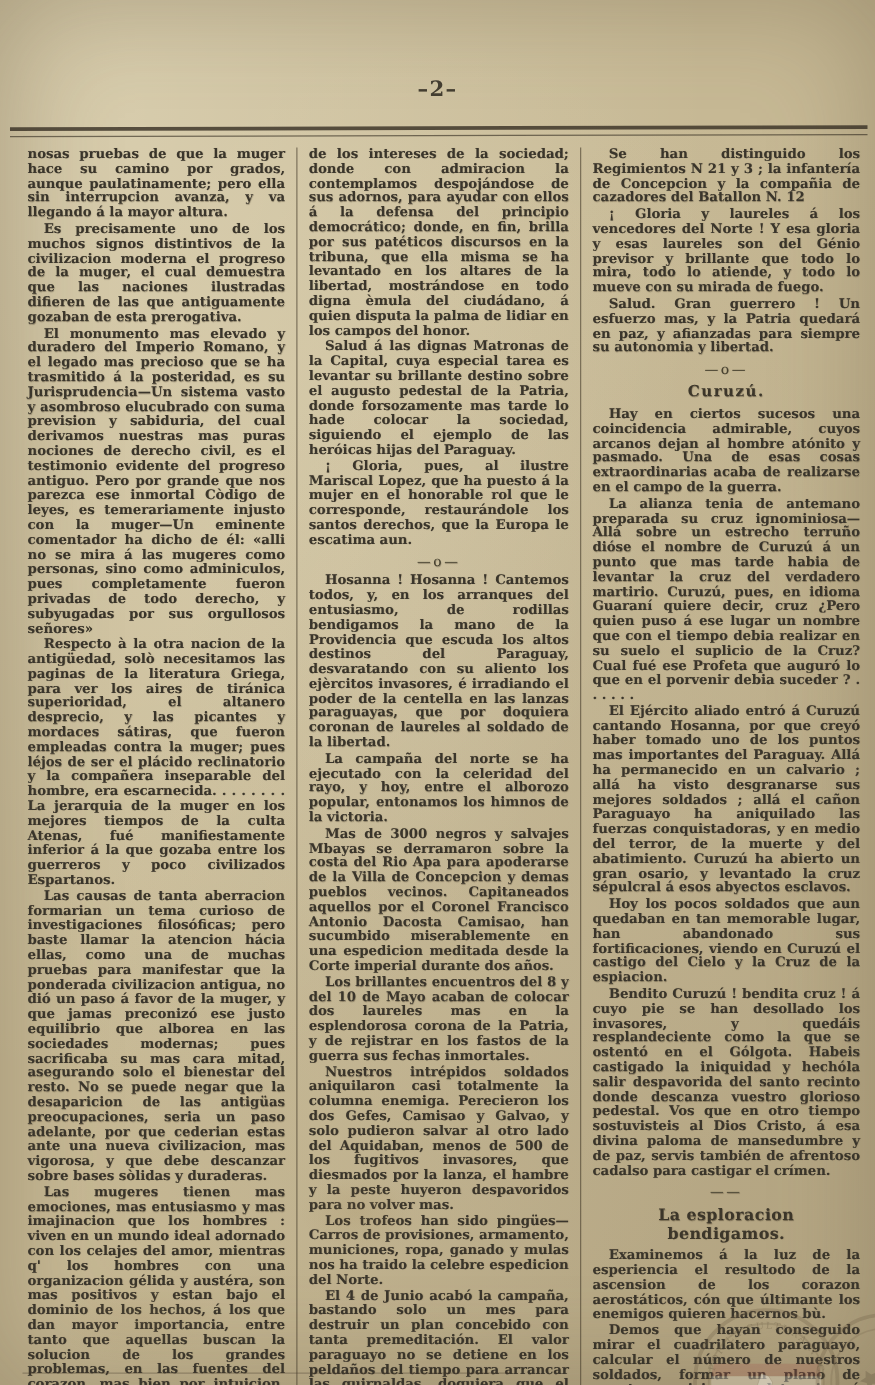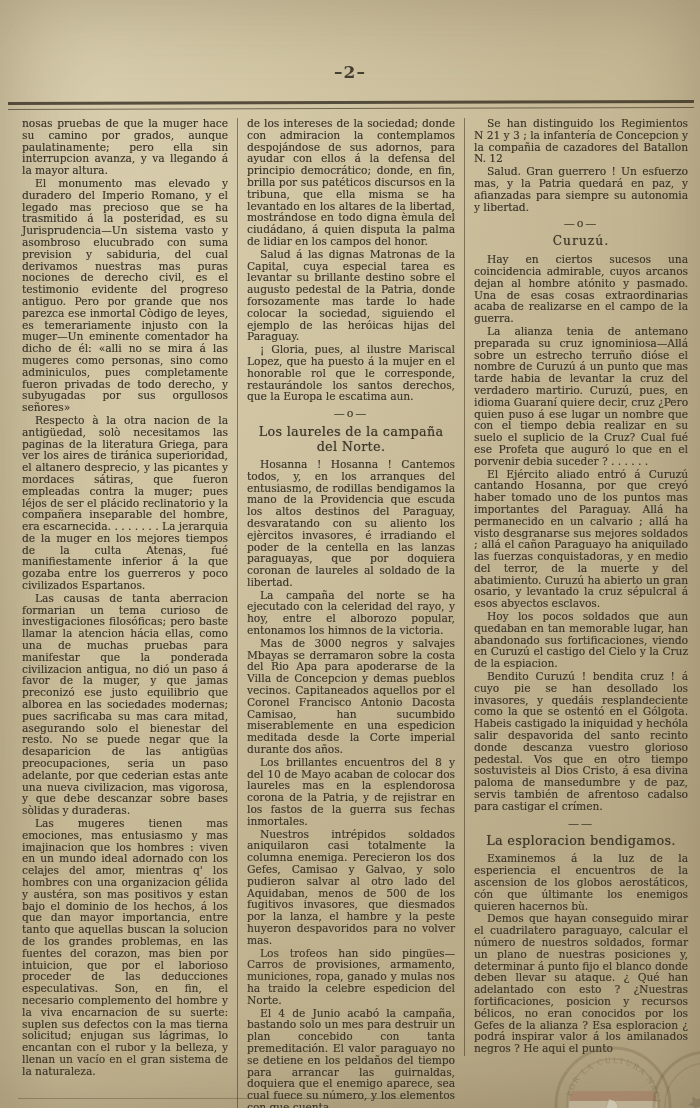--- a/index.html
+++ b/index.html
@@ -29,29 +29,29 @@
     position:absolute;top:118px;left:22px;width:666px;
     display:flex;align-items:flex-start;
   }
   .col{
     font-size:10.6px;line-height:11.8px;text-align:justify;
     text-shadow:0.3px 0.3px 0.6px rgba(55,45,30,0.38);
   }
   .col1{width:206px;padding-right:9px;}
   .col2{width:208px;padding:0 9px;border-left:1px solid rgba(70,60,44,0.6);}
   .col3{width:214px;padding-left:9px;border-left:1px solid rgba(70,60,44,0.6);}
-  .para{margin:0 0 1px 0;text-indent:13px;}
+  .para{margin:0 0 1px 0;text-indent:13px;font-weight:bold;}
   .para.noindent{text-indent:0;}
   .sep{
     text-align:center;margin:5px 0 4px 0;letter-spacing:2px;
     font-size:11px;color:#45402f;
   }
   .article-title{
     margin:4px 6px 5px 6px;text-align:center;
-    font-size:12.6px;line-height:15px;font-weight:normal;letter-spacing:0.4px;
+    font-size:12.6px;line-height:15px;font-weight:bold;letter-spacing:0.4px;
     color:#3c362a;text-shadow:0.4px 0.4px 0.7px rgba(55,45,30,0.5);
   }
   .article-title.ornate{font-size:12px;letter-spacing:1.2px;}
   .bottom-rule{
     position:absolute;left:18px;top:1098px;width:390px;height:1px;
     background:rgba(70,60,44,0.35);
   }
   .stain{position:absolute;border-radius:50%;pointer-events:none;}
   .stain1{left:240px;top:940px;width:90px;height:60px;
     background:radial-gradient(ellipse, rgba(150,120,70,0.13), transparent 70%);}
@@ -66,56 +66,57 @@
 
 <div class="page">
 
   <div class="page-number">–2–</div>
   <div class="header-rule"></div>
 
   <div class="columns">
 
     <div class="col col1">
       <p class="para noindent">nosas pruebas de que la muger hace su camino por grados, aunque paulatinamente; pero ella sin interrupcion avanza, y va llegando á la mayor altura.</p>
+      <p class="para">Es precisamente uno de los muchos signos distintivos de la civilizacion moderna el progreso de la muger, el cual demuestra que las naciones ilustradas difieren de las que antiguamente gozaban de esta prerogativa.</p>
       <p class="para">El monumento mas elevado y duradero del Imperio Romano, y el legado mas precioso que se ha trasmitido á la posteridad, es su Jurisprudencia—Un sistema vasto y asombroso elucubrado con suma prevision y sabiduria, del cual derivamos nuestras mas puras nociones de derecho civil, es el testimonio evidente del progreso antiguo.  Pero por grande que nos parezca ese inmortal Còdigo de leyes, es temerariamente injusto con la muger—Un eminente comentador ha dicho de él: «alli no se mira á las mugeres como personas, sino como adminiculos, pues completamente fueron privadas de todo derecho, y subyugadas por sus orgullosos señores»</p>
       <p class="para">Respecto à la otra nacion de la antigüedad, solò necesitamos las paginas de la literatura Griega, para ver los aires de tiránica superioridad, el altanero desprecio, y las picantes y mordaces sátiras, que fueron empleadas contra la muger; pues léjos de ser el plácido reclinatorio y la compañera inseparable del hombre, era escarnecida. . . . . . . .   La jerarquia de la muger en los mejores tiempos de la culta Atenas, fué manifiestamente inferior á la que gozaba entre los guerreros y poco civilizados Espartanos.</p>
       <p class="para">Las causas de tanta aberracion formarian un tema curioso de investigaciones filosóficas; pero baste llamar la atencion hácia ellas, como una de muchas pruebas para manifestar que la ponderada civilizacion antigua, no dió un paso á favor de la muger, y que jamas preconizó ese justo equilibrio que alborea en las sociedades modernas; pues sacrificaba su mas cara mitad, asegurando solo el bienestar del resto. No se puede negar que la desaparicion de las antigüas preocupaciones, seria un paso adelante, por que cederian estas ante una nueva civilizacion, mas vigorosa, y que debe descanzar sobre bases sòlidas y duraderas.</p>
       <p class="para">Las mugeres tienen mas emociones, mas entusiasmo y mas imajinacion que los hombres : viven en un mundo ideal adornado con los celajes del amor, mientras q' los hombres con una organizacion gélida y austéra, son mas positivos y estan bajo el dominio de los hechos, á los que dan mayor importancia, entre tanto que aquellas buscan la solucion de los grandes problemas, en las fuentes del corazon, mas bien por intuicion, que por el laborioso proceder de las deducciones especulativas.  Son, en fin, el necesario complemento del hombre y la viva encarnacion de su suerte: suplen sus defectos con la mas tierna solicitud; enjugan sus lágrimas, lo encantan con el rubor y la belleza, y llenan un vacío en el gran sistema de la naturaleza.</p>
 
     </div>
 
     <div class="col col2">
       <p class="para noindent">de los intereses de la sociedad; donde con admiracion la contemplamos despojándose de sus adornos, para ayudar con ellos á la defensa del principio democrático; donde, en fin, brilla por sus patéticos discursos en la tribuna, que ella misma se ha levantado en los altares de la libertad, mostrándose en todo digna èmula del ciudádano, á quien disputa la palma de lidiar en los campos del honor.</p>
       <p class="para">Salud á las dignas Matronas de la Capital, cuya especial tarea es levantar su brillante destino sobre el augusto pedestal de la Patria, donde forsozamente mas tarde lo hade colocar la sociedad, siguiendo el ejemplo de las heróicas hijas del Paraguay.</p>
       <p class="para">¡ Gloria, pues, al ilustre Mariscal Lopez, que ha puesto á la mujer en el honorable rol que le corresponde, restaurándole los santos derechos, que la Europa le escatima aun.</p>
       <div class="sep">—o—</div>
-      <h2 class="article-title">Los laureles de la campaña del Norte.</h2>
       <p class="para">Hosanna ! Hosanna !  Cantemos todos, y, en los arranques del entusiasmo, de rodillas bendigamos la mano de la Providencia que escuda los altos destinos del Paraguay, desvaratando con su aliento los ejèrcitos invasores, é irradiando el poder de la centella en las lanzas paraguayas, que por doquiera coronan de laureles al soldado de la libertad.</p>
       <p class="para">La campaña del norte se ha ejecutado con la celeridad del rayo, y hoy, entre el alborozo popular, entonamos los himnos de la victoria.</p>
       <p class="para">Mas de 3000 negros y salvajes Mbayas se derramaron sobre la costa del Rio Apa para apoderarse de la Villa de Concepcion y demas pueblos vecinos.  Capitaneados aquellos por el Coronel Francisco Antonio Dacosta Camisao, han sucumbido miserablemente en una espedicion meditada desde la Corte imperial durante dos años.</p>
       <p class="para">Los brillantes encuentros del 8 y del 10 de Mayo acaban de colocar dos laureles mas en la esplendorosa corona de la Patria, y de rejistrar en los fastos de la guerra sus fechas inmortales.</p>
       <p class="para">Nuestros intrépidos soldados aniquilaron casi totalmente la columna enemiga. Perecieron los dos Gefes, Camisao y Galvao, y solo pudieron salvar al otro lado del Aquidaban, menos de 500 de los fugitivos invasores, que diesmados por la lanza, el hambre y la peste huyeron despavoridos para no volver mas.</p>
       <p class="para">Los trofeos han sido pingües—Carros de provisiones, armamento, municiones, ropa, ganado y mulas nos ha traido la celebre espedicion del Norte.</p>
       <p class="para">El 4 de Junio acabó la campaña, bastando solo un mes para destruir un plan concebido con tanta premeditación.  El valor paraguayo no se detiene en los peldaños del tiempo para arrancar las guirnaldas, doquiera que el enemigo aparece, sea cual fuece su número, y los elementos con que cuenta.</p>
 
     </div>
 
     <div class="col col3">
       <p class="para">Se han distinguido los Regimientos N  21 y 3 ; la infantería de Concepcion y la compañia de cazadores del Batallon N. 12</p>
+      <p class="para">¡ Gloria y laureles á los vencedores del Norte !  Y esa gloria y esas laureles son del Génio previsor y brillante que todo lo mira, todo lo atiende, y todo lo mueve con su mirada de fuego.</p>
       <p class="para">Salud. Gran guerrero !   Un esfuerzo mas, y la Patria quedará en paz, y afianzadas para siempre su autonomia y libertad.</p>
       <div class="sep">—o—</div>
       <h2 class="article-title ornate">Curuzú.</h2>
       <p class="para">Hay en ciertos sucesos una coincidencia admirable, cuyos arcanos dejan al hombre atónito y pasmado.  Una de esas cosas extraordinarias acaba de realizarse en el campo de la guerra.</p>
       <p class="para">La alianza tenia de antemano preparada su cruz ignominiosa—Allá sobre un estrecho terruño dióse el nombre de Curuzú á un punto que mas tarde habia de levantar la cruz del verdadero martirio. Curuzú, pues, en idioma Guaraní quiere decir, cruz  ¿Pero quien puso á ese lugar un nombre que con el tiempo debia realizar en su suelo el suplicio de la Cruz? Cual fué ese  Profeta que auguró lo que en el porvenir debia suceder ? . . . . . .</p>
       <p class="para">El Ejército aliado entró á Curuzú cantando Hosanna, por que creyó haber tomado uno de los puntos mas importantes del Paraguay.   Allá ha permanecido en un calvario ; allá ha visto desgranarse sus mejores soldados ; allá el cañon Paraguayo ha aniquilado las fuerzas conquistadoras, y en medio del terror, de la muerte y del abatimiento. Curuzú ha abierto un gran osario, y levantado la cruz sépulcral á esos abyectos esclavos.</p>
       <p class="para">Hoy los pocos soldados que aun quedaban en tan memorable lugar, han abandonado sus fortificaciones, viendo en Curuzú el castigo del Cielo y la Cruz de la espiacion.</p>
       <p class="para">Bendito Curuzú ! bendita cruz ! á cuyo pie se han desollado los invasores, y quedáis resplandeciente como la que se ostentó en el Gólgota.   Habeis castigado la iniquidad y hechóla salir despavorida del santo recinto donde descanza vuestro glorioso pedestal.   Vos que en otro tiempo sostuvisteis al Dios Cristo, á esa divina paloma de mansedumbre y de paz, servis también de afrentoso cadalso para castigar el crímen.</p>
       <div class="sep">——</div>
       <h2 class="article-title">La esploracion bendigamos.</h2>
-      <p class="para">Examinemos á la luz de la esperiencia el encuentros de la ascension de los globos aerostáticos, cón que últimante los enemigos quieren hacernos bù.</p>
+      <p class="para">Examinemos á la luz de la esperiencia el resultodo de la ascension de los corazon aerostáticos, cón que últimante los enemigos quieren hacernos bù.</p>
       <p class="para">Demos que hayan conseguido mirar el cuadrilatero paraguayo, calcular el número de nuestros soldados, formar un plano de nuestras posiciones y, determinar á punto fijo el blanco donde deben llevar su ataque.   ¿ Qué han adelantado con esto ?  ¿Nuestras fortificaciones, posicion y recursos bélicos, no eran conocidos por los Gefes de la alianza ?   Esa esploracion ¿ podrá inspirar valor á los amilanados negros ?   He aqui el punto</p>
     </div>
 
   </div>
 
   <div class="stain stain1"></div>
   <div class="stain stain2"></div>
   <div class="bottom-rule"></div>
 
   <div class="stamp stamp1">

